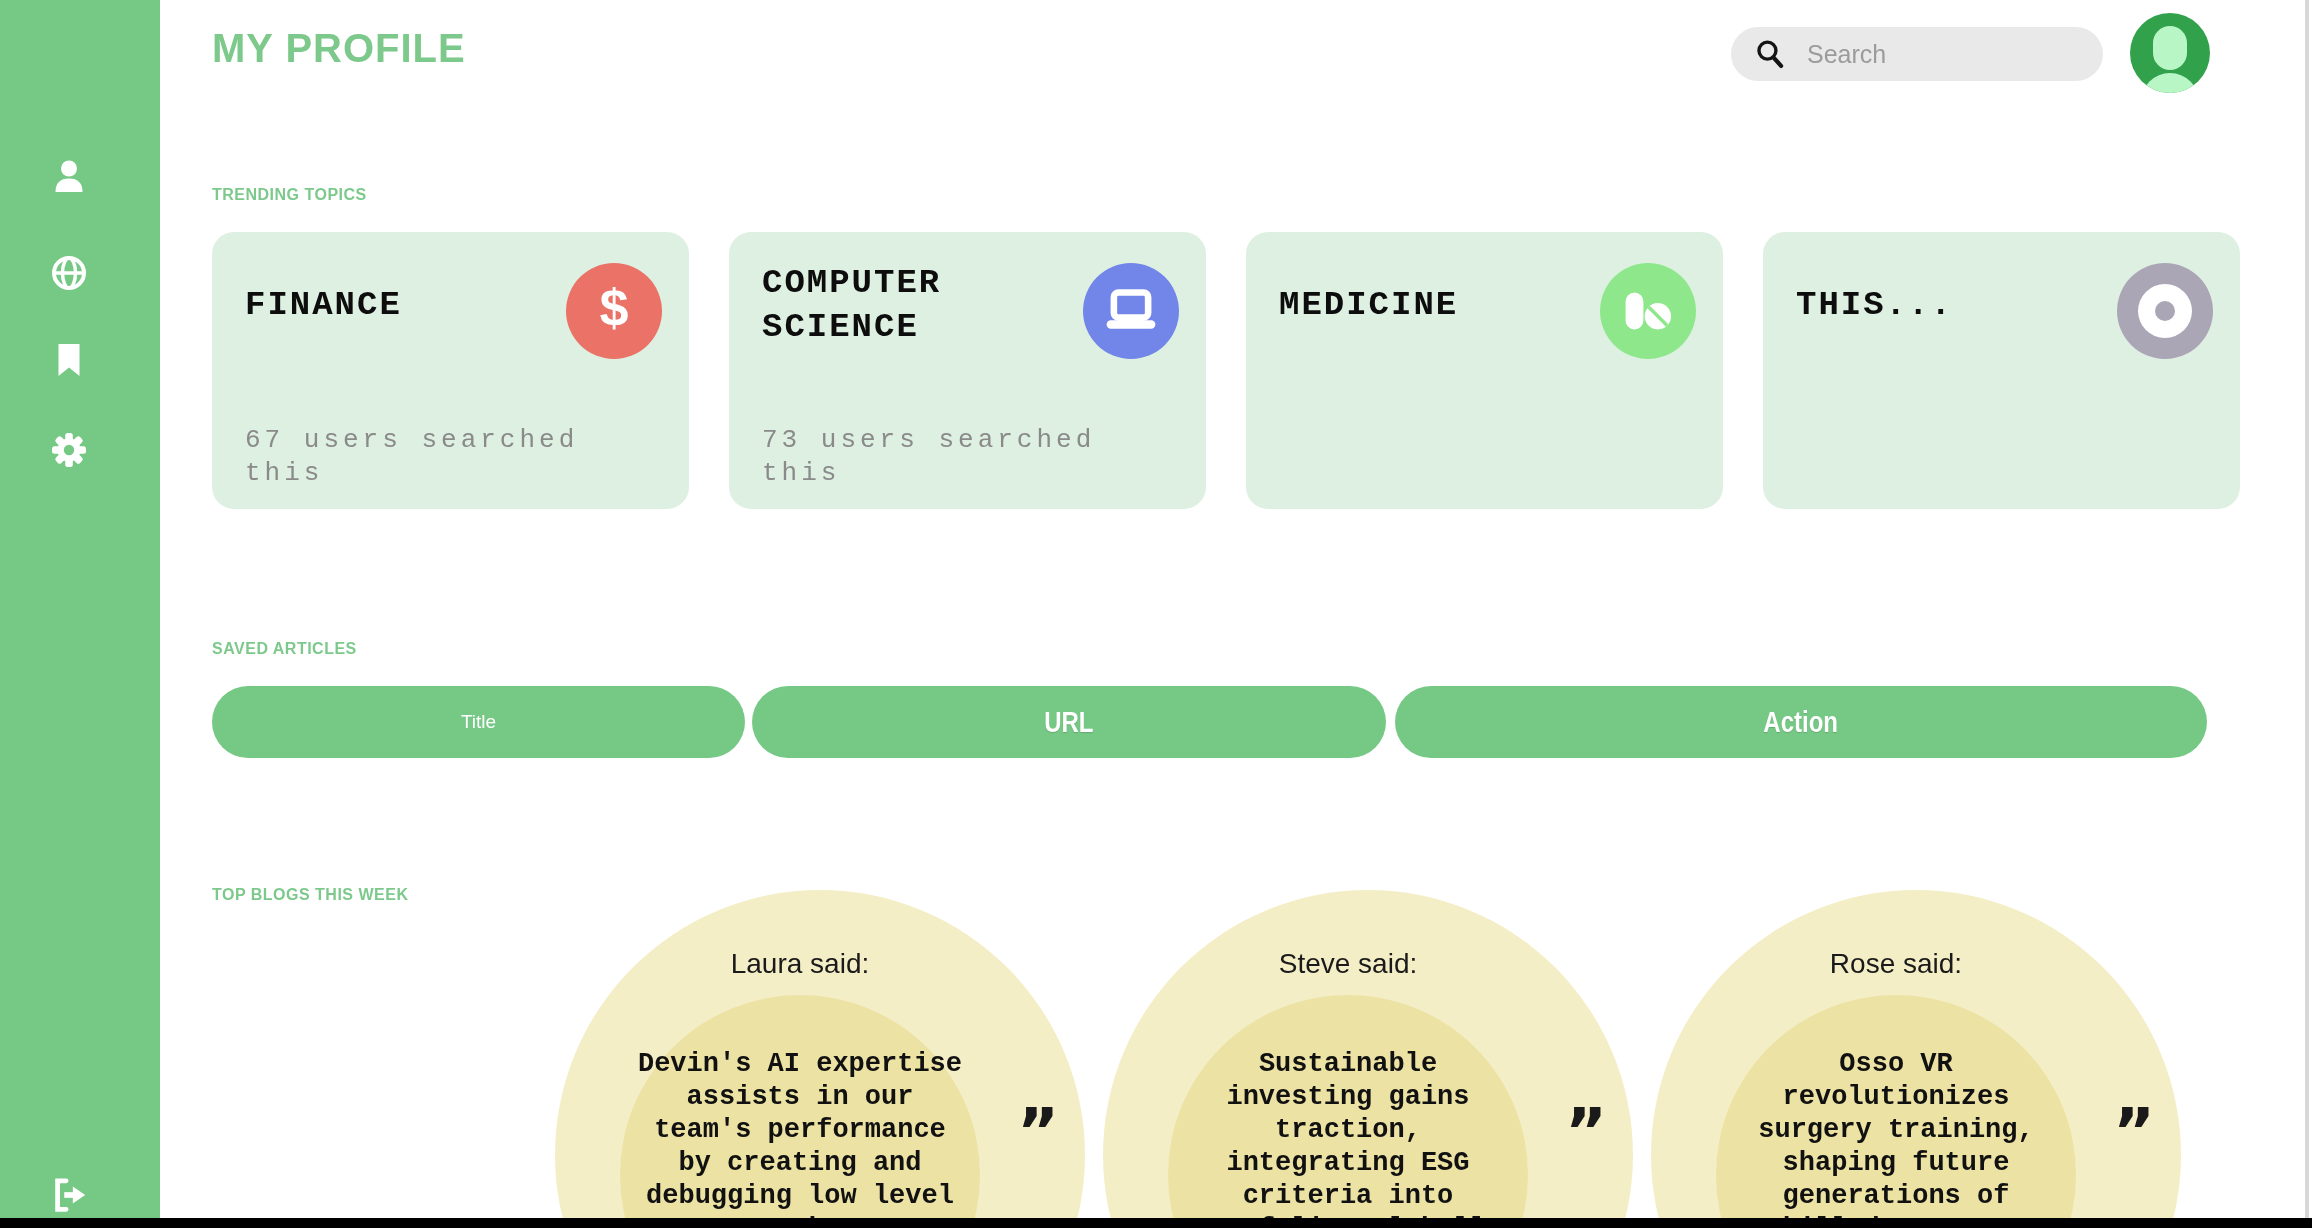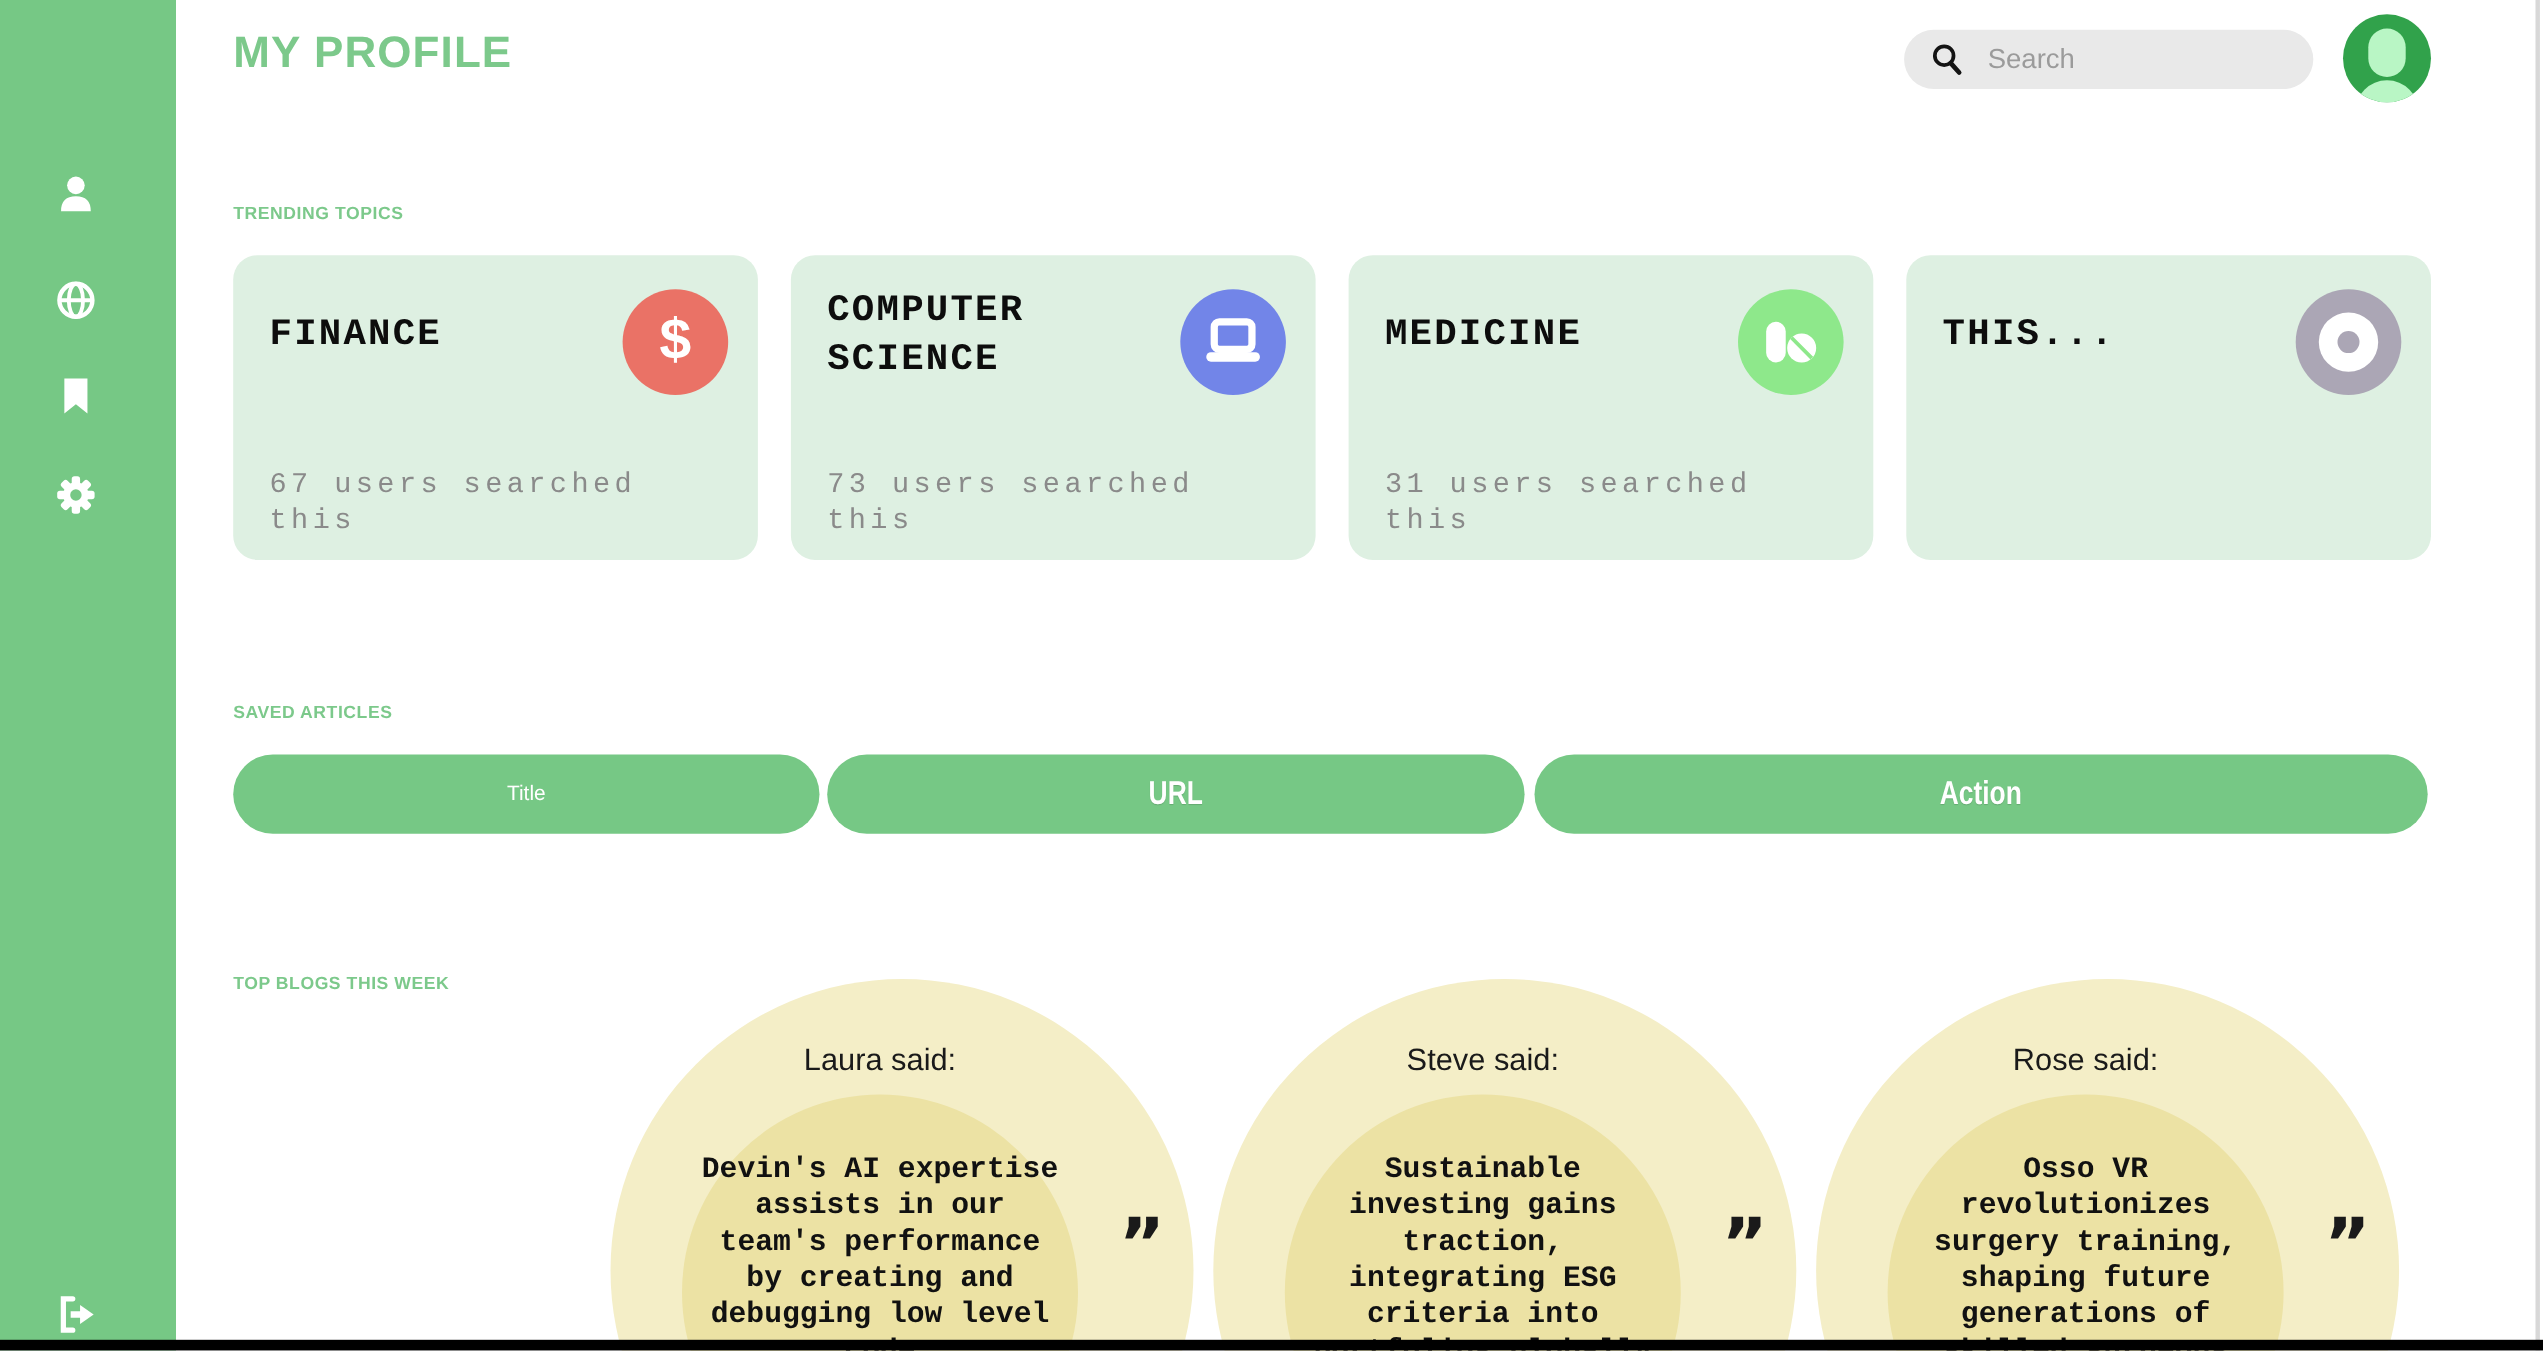--- a/index.html
+++ b/index.html
@@ -22,21 +22,21 @@
   .avatar .head { position:absolute; left:23px; top:13px; width:34px; height:44px; border-radius:17px; background:#b9f6c5; }
   .avatar .body { position:absolute; left:11px; top:60px; width:58px; height:58px; border-radius:50%; background:#b9f6c5; }
 
   
   .section-heading { position:absolute; left:212px; font-size:16px; font-weight:bold; color:#7cc98b; letter-spacing:0.5px; }
   .h-trending { top:186px; }
   .h-saved { top:640px; }
   .h-blogs { top:886px; }
 
   
-  .cards { position:absolute; left:212px; top:232px; display:flex; gap:30px; }
+  .cards { position:absolute; left:212px; top:232px; display:flex; gap:40px; }
   .topic-card { position:relative; width:477px; height:277px; background:#def0e2; border-radius:22px; cursor:pointer; }
   .card-title-row { position:absolute; left:33px; top:25px; width:300px; height:96px; display:flex; align-items:center; }
   .card-title { font-family:"Liberation Mono","DejaVu Sans Mono",monospace; font-weight:bold; font-size:34px; line-height:44px; letter-spacing:2px; color:#0d0d0d; }
   .card-icon { position:absolute; right:27px; top:31px; width:96px; height:96px; border-radius:50%; display:flex; align-items:center; justify-content:center; }
   .card-icon svg { display:block; }
   .dollar-glyph { font-family:"Liberation Mono","DejaVu Sans Mono",monospace; font-weight:bold; font-size:52px; color:#ffffff; }
   .card-sub { position:absolute; left:33px; top:192px; width:415px; font-family:"Liberation Mono","DejaVu Sans Mono",monospace; font-size:26px; line-height:33px; letter-spacing:4px; color:#8a8a8a; }
 
   
   .table-head { position:absolute; left:212px; top:686px; display:flex; }
@@ -160,21 +160,20 @@
       <div class="card-title-row">
           <span class="card-title">MEDICINE</span>
         </div>
       <div class="card-icon" style="background: rgb(142, 232, 139);">
         <svg width="58" height="58" viewBox="-22 -22 44 44">
           <rect x="-17" y="-14" width="13.5" height="28" rx="6.7" fill="#ffffff"></rect>
           <circle cx="7.5" cy="4" r="10" fill="#ffffff"></circle>
           <line x1="0.5" y1="-3" x2="14.5" y2="11" stroke="#8ee88b" stroke-width="2.6"></line>
         </svg>
       </div>
-      <div class="card-sub">31 users searched this</div>
     </div>
 
     <div class="topic-card">
       <div class="card-title-row">
           <span class="card-title">THIS...</span>
         </div>
       <div class="card-icon" style="background: rgb(171, 166, 181);">
         <svg width="96" height="96" viewBox="-48 -48 96 96">
           <circle cx="0" cy="0" r="27" fill="#ffffff"></circle>
           <circle cx="0" cy="0" r="10" fill="#aba6b5"></circle>

